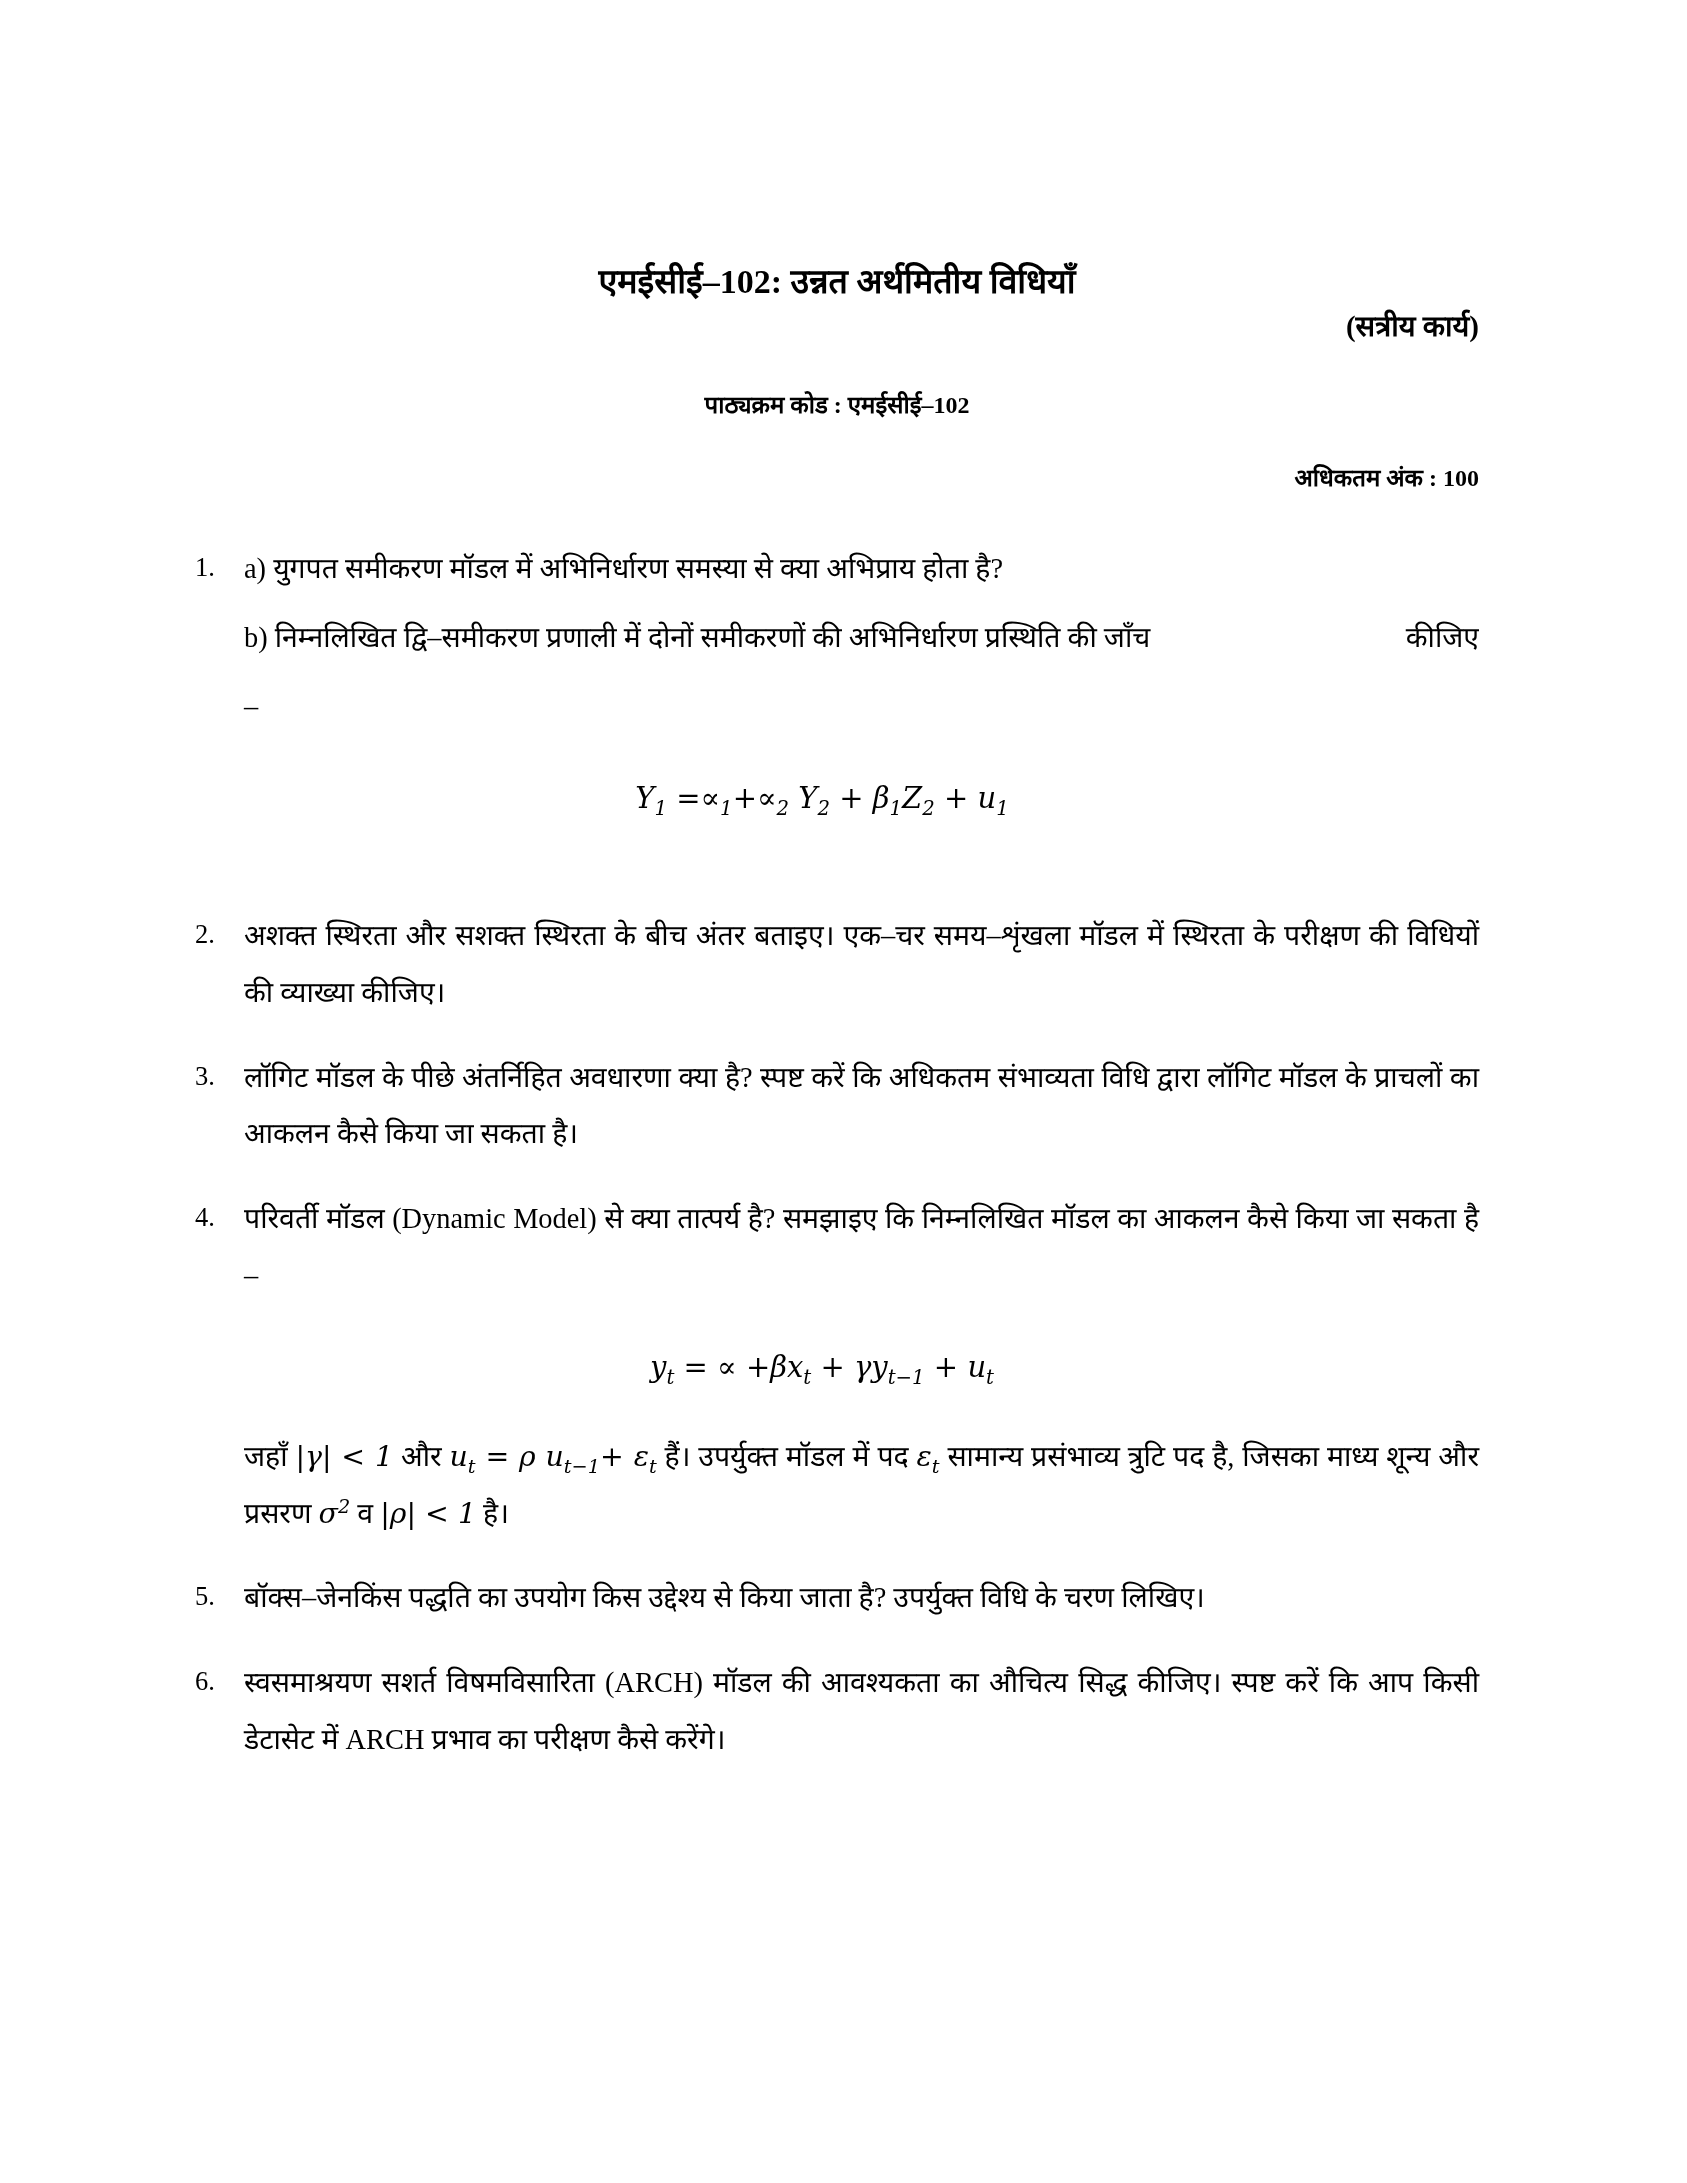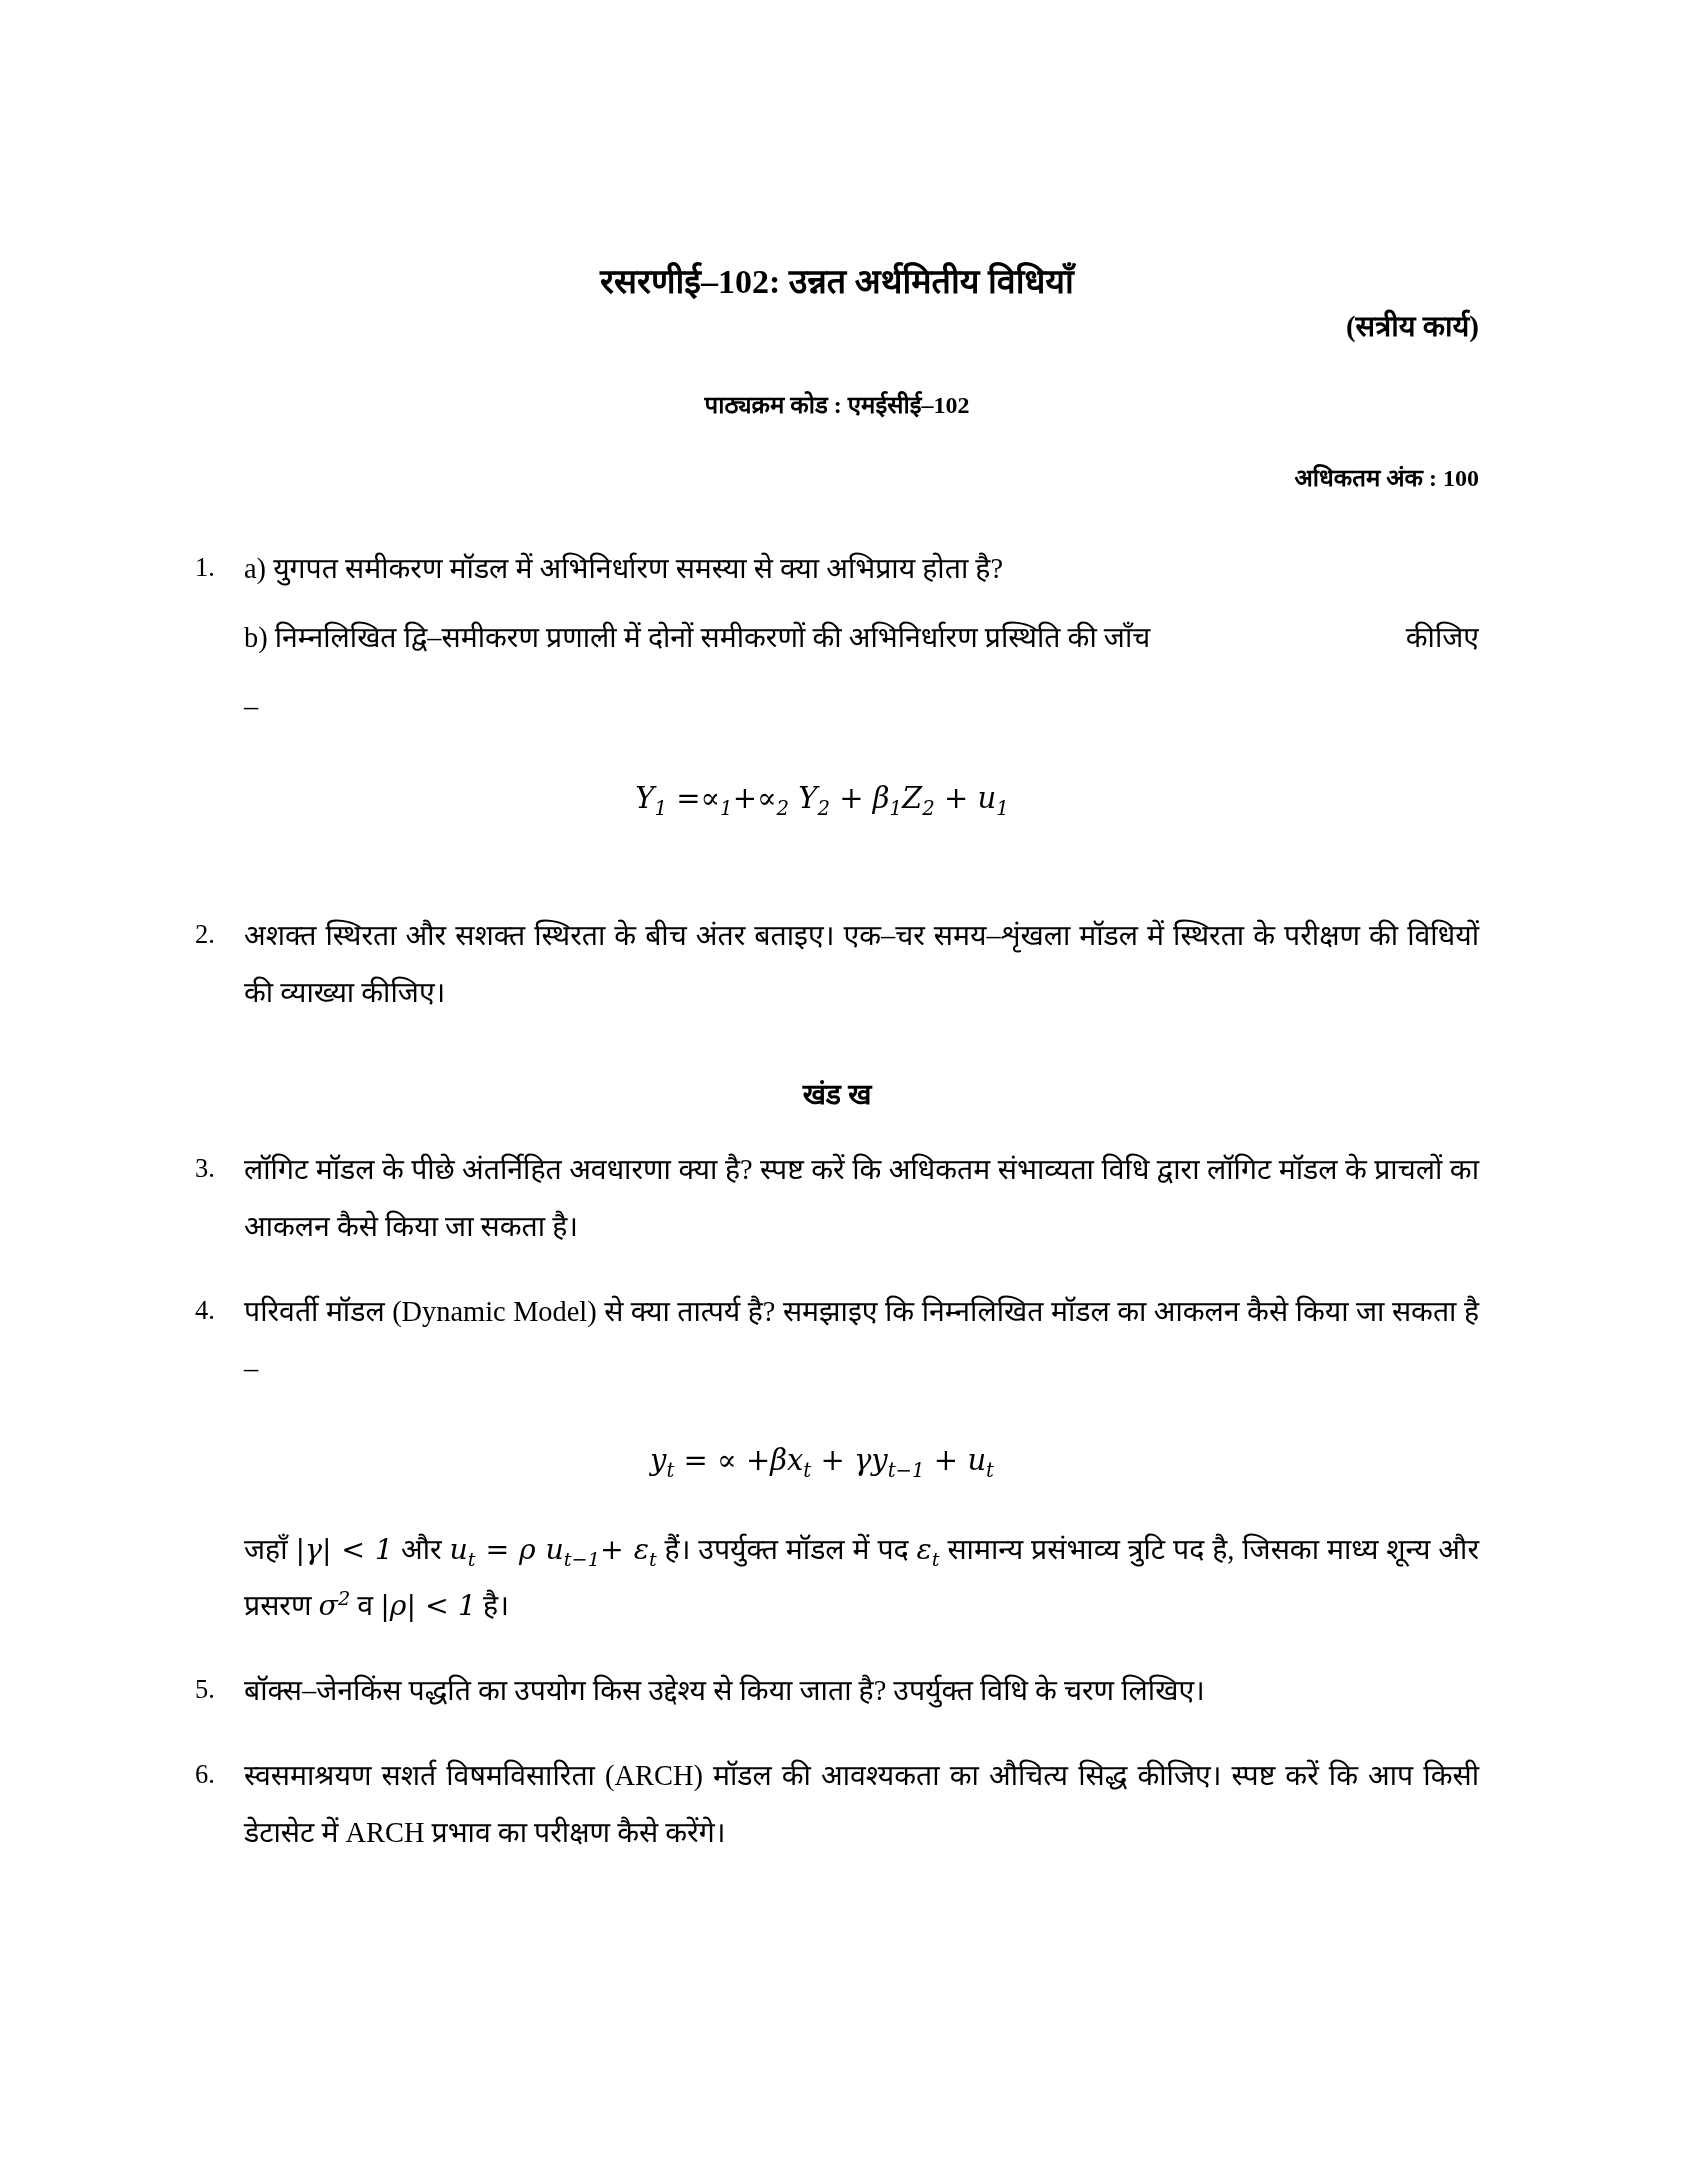--- a/index.html
+++ b/index.html
@@ -99,21 +99,21 @@
   .math {
     font-family: "DejaVu Serif", "Liberation Serif", serif;
     font-style: italic;
   }
 </style>
 </head>
 <body>
 
 <div class="page">
 
-  <h1 class="doc-title">रसरणीई–102: उन्नत अर्थमितीय विधियाँ</h1>
+  <h1 class="doc-title">एमईसीई–102: उन्नत अर्थमितीय विधियाँ</h1>
   <div class="doc-subtitle">(सत्रीय कार्य)</div>
 
   <div class="meta">
     <div>पाठ्यक्रम कोड : एमईसीई–102</div>
   </div>
 
   <div class="max-marks">अधिकतम अंक : 100</div>
 
 
 
@@ -128,21 +128,20 @@
       <div class="q-part">–</div>
       <div class="equation"><span>Y<sub>1</sub></span><span> =∝<sub>1</sub></span><span>+∝<sub>2</sub></span><span> Y<sub>2</sub></span><span> + β<sub>1</sub></span><span>Z<sub>2</sub></span><span> + u<sub>1</sub></span></div>
     </div>
   </div>
 
   <div class="question">
     <div class="q-number">2.</div>
     <div class="q-body">अशक्त स्थिरता और सशक्त स्थिरता के बीच अंतर बताइए। एक–चर समय–शृंखला मॉडल में स्थिरता के परीक्षण की विधियों की व्याख्या कीजिए।</div>
   </div>
 
-  <div class="section-heading">खंड ख</div>
 
   <div class="question tight">
     <div class="q-number">3.</div>
     <div class="q-body">लॉगिट मॉडल के पीछे अंतर्निहित अवधारणा क्या है? स्पष्ट करें कि अधिकतम संभाव्यता विधि द्वारा लॉगिट मॉडल के प्राचलों का आकलन कैसे किया जा सकता है।</div>
   </div>
 
   <div class="question tight">
     <div class="q-number">4.</div>
     <div class="q-body">
       <div class="q-part">परिवर्ती मॉडल (Dynamic Model) से क्या तात्पर्य है? समझाइए कि निम्नलिखित मॉडल का आकलन कैसे किया जा सकता है –</div>

